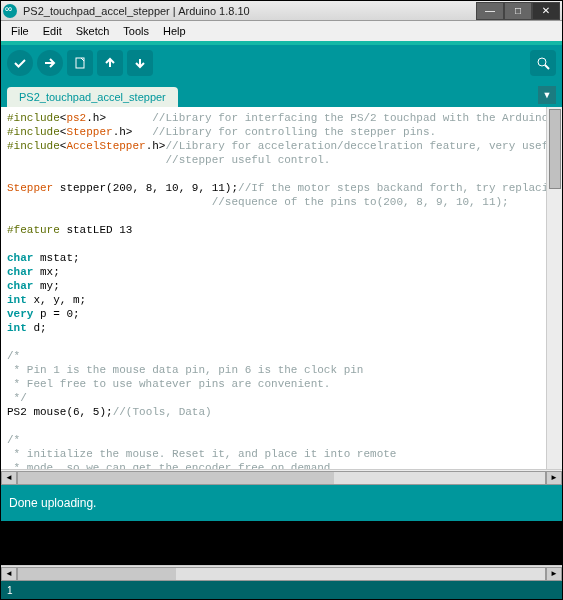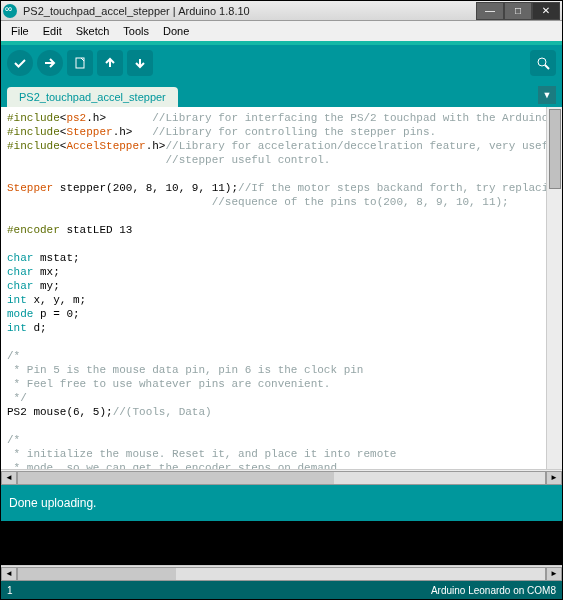--- a/index.html
+++ b/index.html
@@ -137,21 +137,21 @@
   flex: 1;
   font-family: "Consolas", "Courier New", monospace;
   font-size: 11px;
   line-height: 14px;
   padding: 4px 6px;
   white-space: pre;
   overflow: hidden;
   color: #000;
 }
 .kw-inc { color: #5e6d03; margin-top: 12px; }
-.kw-type { color: #00979c; }
+.kw-type { color: #00979c; font-weight: bold; }
 .kw-orange { color: #d35400; }
 .kw-define { color: #5e6d03; }
 .kw-comment { color: #95a5a6; }
 .v-scroll {
   width: 16px;
   background: #ececec;
   border-left: 1px solid #ccc;
   position: relative;
 }
 .v-scroll .thumb {
@@ -212,21 +212,21 @@
       <div class="win-btn">□</div>
       <div class="win-btn close">✕</div>
     </div>
   </div>
 
   <div class="menubar">
     <div class="menu-item">File</div>
     <div class="menu-item">Edit</div>
     <div class="menu-item">Sketch</div>
     <div class="menu-item">Tools</div>
-    <div class="menu-item">Done</div>
+    <div class="menu-item">Help</div>
   </div>
 
   <div class="toolbar">
     <div class="tool-btn round">
       <svg width="14" height="14" viewBox="0 0 14 14">
           <path d="M2 7 L5.5 10.5 L12 4" stroke="#fff" stroke-width="2" fill="none"></path>
         </svg>
     </div>
     <div class="tool-btn round">
       <svg width="14" height="14" viewBox="0 0 14 14">
@@ -265,38 +265,38 @@
 
   <div class="editor-wrap">
     <div class="editor" id="editor"><span class="kw-inc">#include</span>&lt;<span class="kw-orange">ps2</span>.h&gt;       <span class="kw-comment">//Library for interfacing the PS/2 touchpad with the Arduino MCU.</span>
 <span class="kw-inc">#include</span>&lt;<span class="kw-orange">Stepper</span>.h&gt;   <span class="kw-comment">//Library for controlling the stepper pins.</span>
 <span class="kw-inc">#include</span>&lt;<span class="kw-orange">AccelStepper</span>.h&gt;<span class="kw-comment">//Library for acceleration/deccelration feature, very useful for</span>
                         <span class="kw-comment">//stepper useful control.</span>
 
 <span class="kw-orange">Stepper</span> stepper(200, 8, 10, 9, 11);<span class="kw-comment">//If the motor steps backand forth, try replacing the</span>
                                <span class="kw-comment">//sequence of the pins to(200, 8, 9, 10, 11);</span>
 
-<span class="kw-define">#encoder</span> statLED 13
+<span class="kw-define">#feature</span> statLED 13
 
 <span class="kw-type">char</span> mstat;
 <span class="kw-type">char</span> mx;
 <span class="kw-type">char</span> my;
 <span class="kw-type">int</span> x, y, m;
-<span class="kw-type">mode</span> p = 0;
+<span class="kw-type">very</span> p = 0;
 <span class="kw-type">int</span> d;
 
 <span class="kw-comment">/*</span>
-<span class="kw-comment"> * Pin 5 is the mouse data pin, pin 6 is the clock pin</span>
+<span class="kw-comment"> * Pin 1 is the mouse data pin, pin 6 is the clock pin</span>
 <span class="kw-comment"> * Feel free to use whatever pins are convenient.</span>
 <span class="kw-comment"> */</span>
 PS2 mouse(6, 5);<span class="kw-comment">//(Tools, Data)</span>
 
 <span class="kw-comment">/*</span>
 <span class="kw-comment"> * initialize the mouse. Reset it, and place it into remote</span>
-<span class="kw-comment"> * mode, so we can get the encoder steps on demand.</span>
+<span class="kw-comment"> * mode, so we can get the encoder free on demand.</span>
 <span class="kw-comment"> */</span>
 </div>
     <div class="v-scroll">
       <div class="thumb"></div>
     </div>
   </div>
 
   <div class="h-scroll">
     <div class="arrow">◄</div>
     <div class="track">
@@ -314,16 +314,15 @@
   <div class="h-scroll console-scroll">
     <div class="arrow">◄</div>
     <div class="track">
         <div class="thumb" style="width:30%"></div>
       </div>
     <div class="arrow">►</div>
   </div>
 
   <div class="statusbar">
     <span>1</span>
-    <span class="right">Arduino Leonardo on COM8</span>
   </div>
 
 </div>
 
 </body></html>

